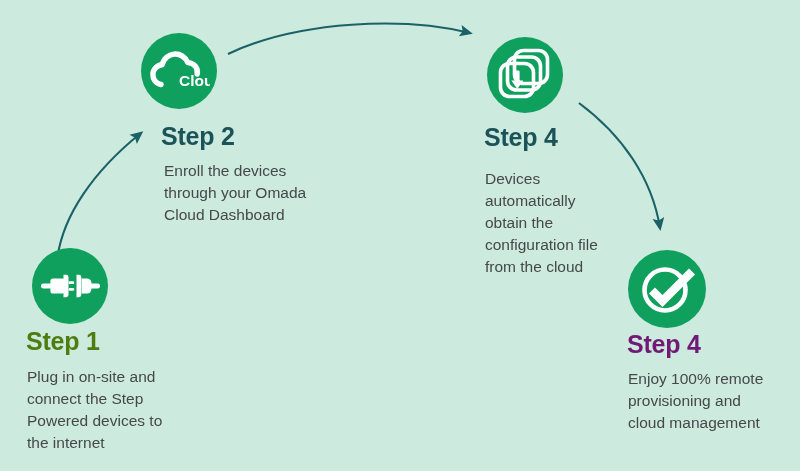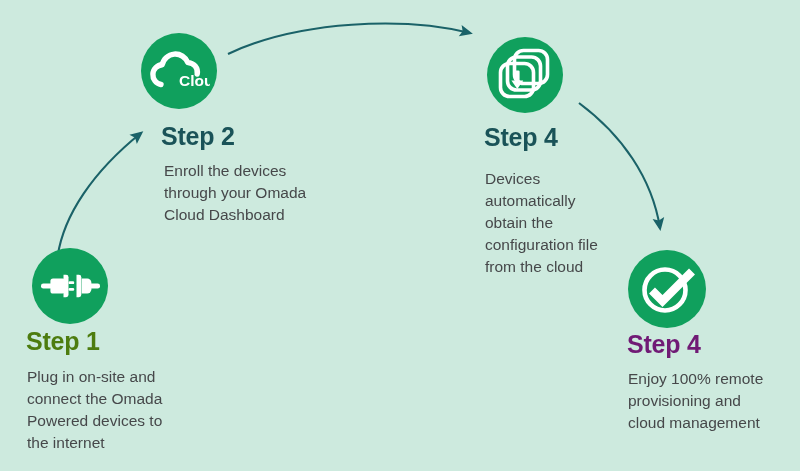--- a/index.html
+++ b/index.html
@@ -105,21 +105,21 @@
         <rect x="29.6" y="26.2" width="5.6" height="2.9" rx="1.2"></rect>
         <rect x="29.6" y="32.9" width="5.6" height="2.9" rx="1.2"></rect>
         <path d="M37.5,19.8 h2.4 a2.4,2.4 0 0 1 2.4,2.4 v17.6 a2.4,2.4 0 0 1 -2.4,2.4 h-2.4 Z"></path>
         <path d="M42.6,23.5 h5.6 a4.2,4.2 0 0 1 4.2,4.2 v6.6 a4.2,4.2 0 0 1 -4.2,4.2 h-5.6 Z"></path>
         <rect x="50" y="28.5" width="11" height="5" rx="2.3"></rect>
       </g>
     </svg>
 
     <div class="step-heading" style="color: #4d7c0f;">Step 1</div>
     <div class="step-body" style="color: rgb(70, 72, 74);">Plug in on-site and
-connect the Omada
+connect the Step
 Powered devices to
 the internet</div>
   </div>
 
   <div class="step" id="step-2">
     <span class="badge" style="background: rgb(16, 160, 93);"></span>
 
     <svg class="icon-svg" id="icon-cloud" width="62" height="62" viewBox="0 0 62 62">
       <path d="M13,44.5 a10,10 0 0 1 1.2,-19.8 a13.4,13.4 0 0 1 25.6,-2.1 a9.6,9.6 0 0 1 9.4,11.4" fill="none" stroke="#ffffff" stroke-width="5.4" stroke-linecap="round" stroke-linejoin="round"></path>
       <text x="31" y="45.5" font-family="Liberation Sans, sans-serif" font-size="15.5" font-weight="bold" fill="#ffffff">Cloud</text>

